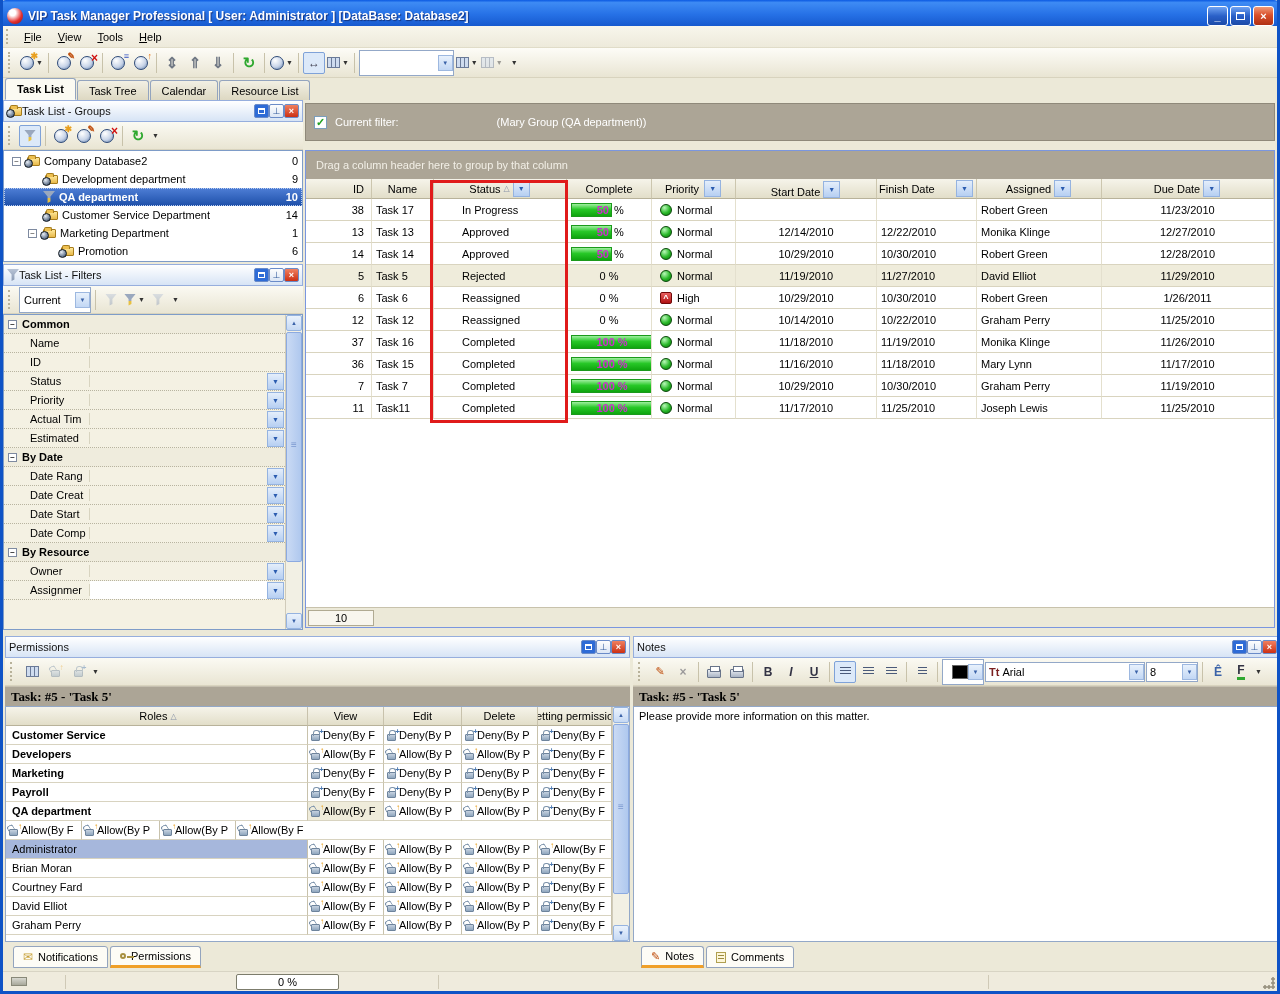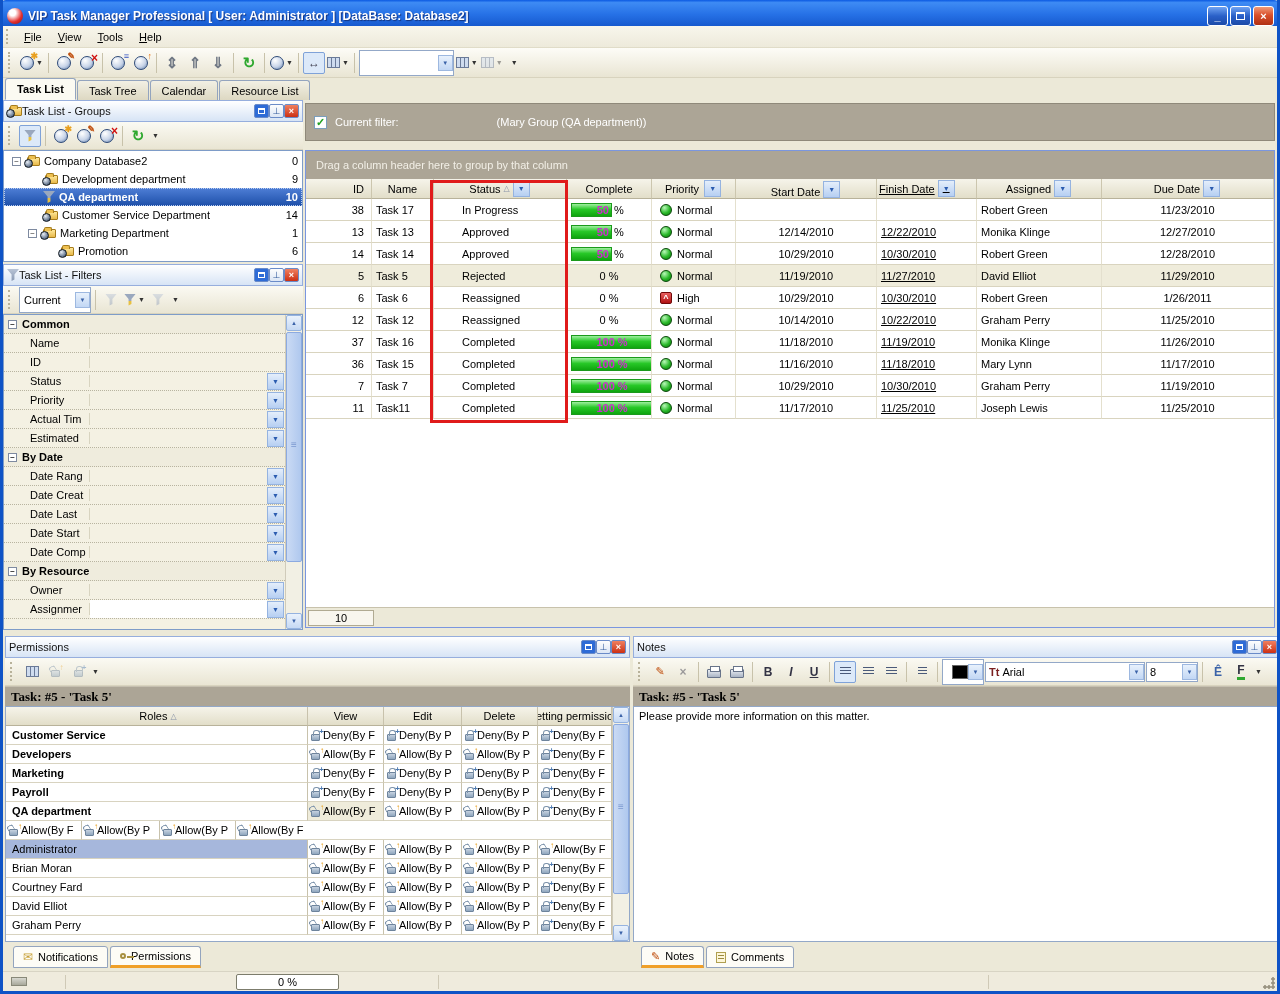--- a/index.html
+++ b/index.html
@@ -97,21 +97,21 @@
   .sort-asc{color:#8A94A8;font-size:8px;}
   .trow{display:flex;height:22px;flex:none;background:#fff;}
   .trow.selected{background:#EFECDB;}
   .td{border-right:1px solid #E4E0CE;border-bottom:1px solid #D9D4BF;display:flex;align-items:center;padding:0 4px;overflow:hidden;white-space:nowrap;}
   .c-id{width:66px;justify-content:flex-end;padding-right:7px;}
   .c-name{width:62px;}
   .c-status{width:133px;padding-left:28px;}
   .c-complete{width:85px;position:relative;}
   .c-priority{width:84px;gap:5px;padding-left:8px;}
   .c-start{width:141px;justify-content:center;}
-  .c-finish{width:100px;justify-content:flex-start;text-decoration:underline;}
+  .c-finish{width:100px;justify-content:space-between;}
   .c-assigned{width:125px;}
   .c-due{flex:1;justify-content:center;}
   .pbar{height:14px;background:linear-gradient(180deg,#9FEF9F,#28C828 45%,#0FA50F);border:1px solid #1B9A1B;display:flex;align-items:center;justify-content:flex-end;padding:0 2px;color:#CC2ECC;font-weight:bold;flex:none;}
   .pbar.full{justify-content:center;}
   .punit{margin-left:2px;}
   .pct-plain{width:100%;text-align:center;}
   .orb{width:12px;height:12px;border-radius:50%;background:radial-gradient(circle at 35% 28%,#B8F8B8,#28B828 55%,#0B700B);border:1px solid #084808;flex:none;}
   .hi-ico{width:12px;height:12px;border-radius:2px;background:linear-gradient(180deg,#E86060,#B01010);border:1px solid #700808;color:#fff;font-size:9px;font-weight:bold;display:flex;align-items:center;justify-content:center;flex:none;}
   .tfill{flex:1;background:#fff;}
   .tfooter{height:20px;background:#ECE9D8;border-top:1px solid #C8C2AC;flex:none;display:flex;align-items:center;padding:1px 2px;}
@@ -404,25 +404,20 @@
           <span class="f-label">Date Rang</span>
           <span class="f-value"></span>
           <span class="fg-dd">▼</span>
         </div>
         <div class="fg-row">
           <span class="f-label">Date Creat</span>
           <span class="f-value"></span>
           <span class="fg-dd">▼</span>
         </div>
         <div class="fg-row">
-          <span class="f-label">Date Last</span>
-          <span class="f-value"></span>
-          <span class="fg-dd">▼</span>
-        </div>
-        <div class="fg-row">
           <span class="f-label">Date Start</span>
           <span class="f-value"></span>
           <span class="fg-dd">▼</span>
         </div>
         <div class="fg-row">
           <span class="f-label">Date Comp</span>
           <span class="f-value"></span>
           <span class="fg-dd">▼</span>
         </div>
         <div class="fg-row section">

